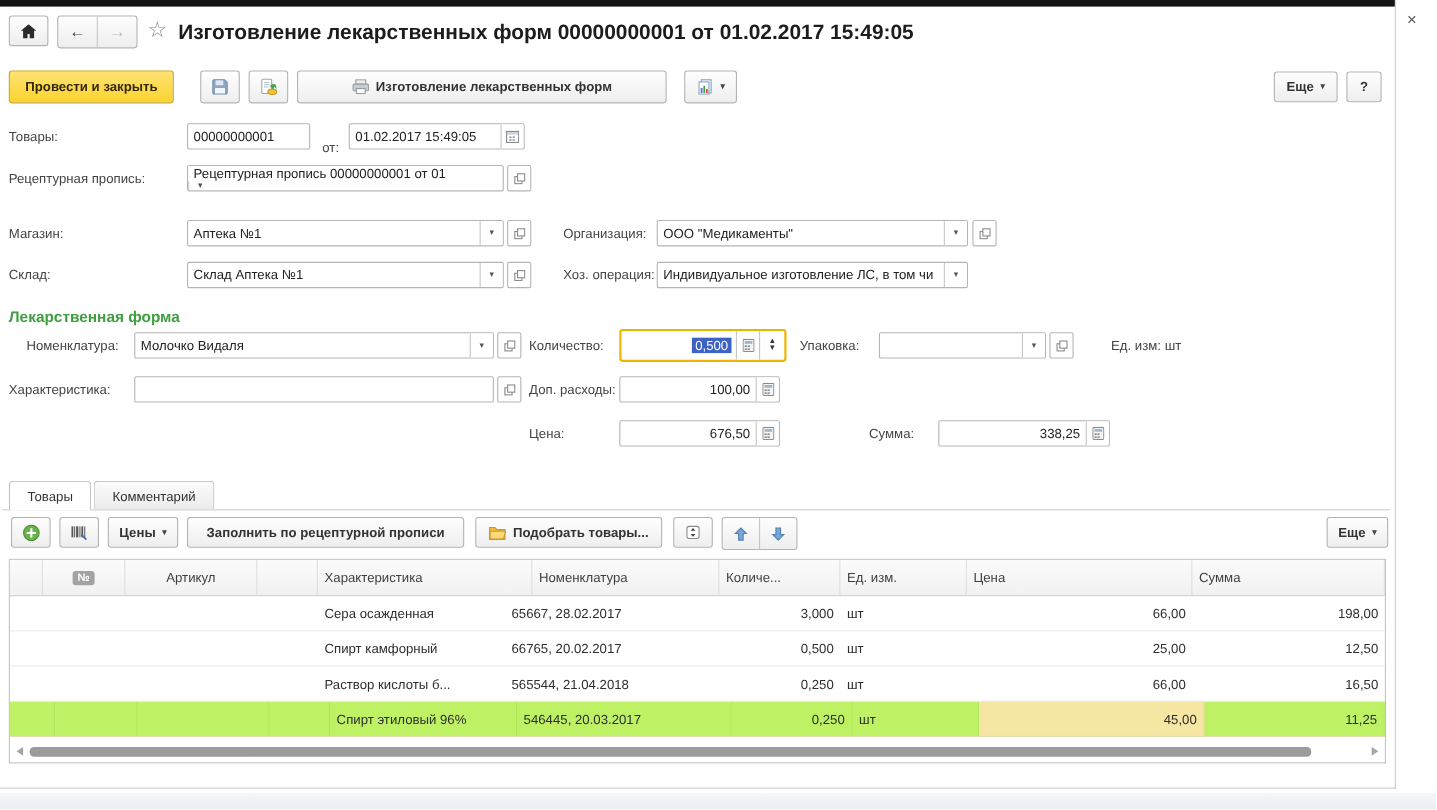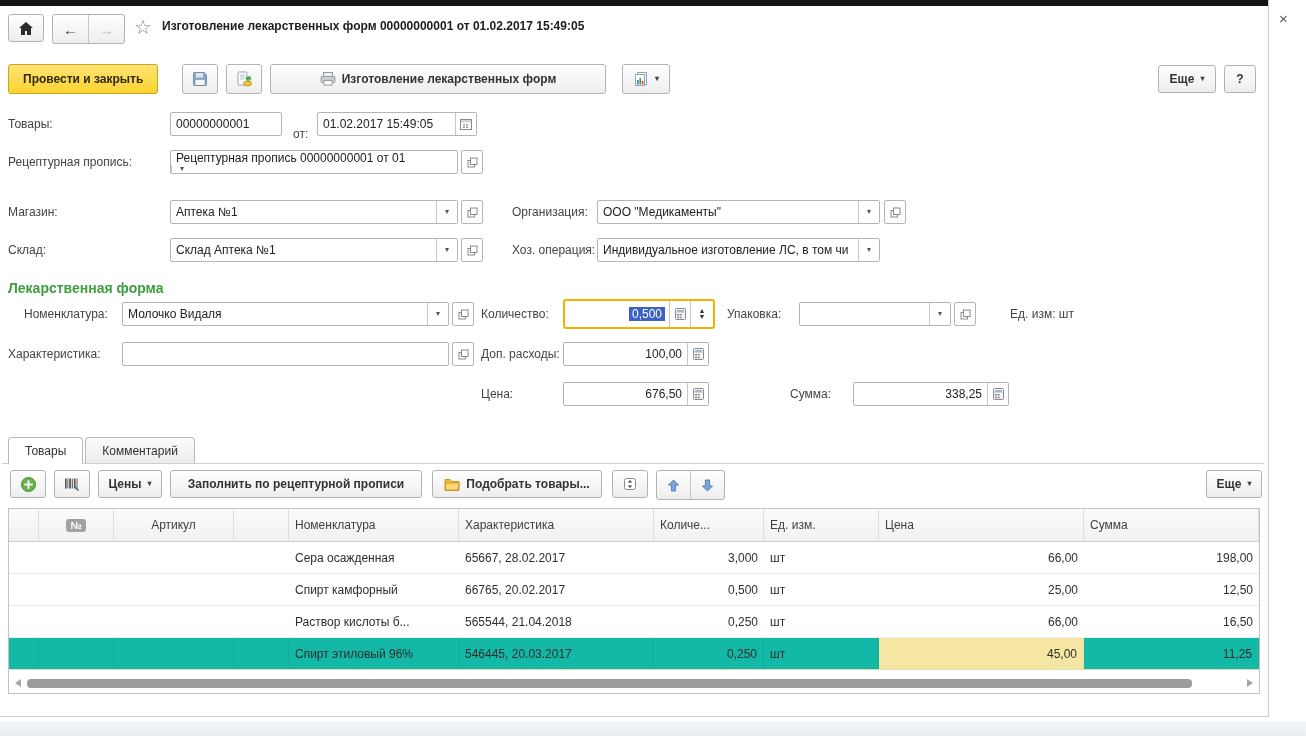--- a/index.html
+++ b/index.html
@@ -50,21 +50,21 @@
     border:1px solid #c2c2c2;background:#fff;}
   .tr{display:flex;height:32px;box-sizing:border-box;}
   .tr.head{height:33px;background:linear-gradient(#fbfbfb,#f1f1f1);border-bottom:1px solid #cfcfcf;}
   .cell{box-sizing:border-box;display:flex;align-items:center;padding:0 6px;overflow:hidden;white-space:nowrap;flex:none;}
   .head .cell{border-right:1px solid #dedede;color:#3f3f3f;}
   .c0{width:30px;}.c1{width:75px;justify-content:center;}.c2{width:120px;justify-content:center;}
   .c3{width:55px;}.c4{width:170px;}.c5{width:195px;}.c6{width:110px;}
   .c7{width:115px;}.c8{width:205px;}.c9{flex:1;}
   .tr.body{border-bottom:1px solid #ededed;color:#2e2e2e;}
   .tr.body .num{justify-content:flex-end;}
-  .tr.body.sel{background:#14b8a6;border-bottom:1px solid #e6dcb2;}
+  .tr.body.sel{background:#bef264;border-bottom:1px solid #e6dcb2;padding-left:11px;}
   .tr.body.sel .cell{border-right:1px solid rgba(0,0,0,0.05);}
   .tr.body.sel .active-cell{background:#f6e6a4;}
   .numbadge{background:#a2a2a2;color:#fff;border-radius:3px;padding:1px 4px;font-size:10px;font-weight:bold;}
   
   .hscroll{position:absolute;left:6px;right:6px;bottom:4px;height:12px;display:flex;align-items:center;}
   .sarrow{width:0;height:0;border-style:solid;cursor:pointer;flex:none;}
   .sarrow.left{border-width:4px 6px 4px 0;border-color:transparent #a6a6a6 transparent transparent;}
   .sarrow.right{border-width:4px 0 4px 6px;border-color:transparent transparent transparent #a6a6a6;}
   .strack{flex:1;display:flex;align-items:center;margin:0 6px;}
   .sthumb{height:9px;border-radius:4px;background:#9b9b9b;width:96%;cursor:pointer;}
@@ -87,21 +87,21 @@
   </div>
   <div class="navgroup" style="left:52px;top:14px;">
     <div class="half">
       <span class="arrow-glyph" style="color:#444;">←</span>
     </div>
     <div class="half">
       <span class="arrow-glyph" style="color:#b8b8b8;">→</span>
     </div>
   </div>
   <span class="abs" style="left:134px;top:15px;font-size:20px;color:#8a8a8a;cursor:pointer;">☆</span>
-  <div class="abs" style="left:162px;top:19px;font-size:12px;font-weight:bold;color:#1c1c1c;white-space:nowrap;">Изготовление лекарственных форм 00000000001 от 01.02.2017 15:49:05</div>
+  <div class="abs" style="left:162px;top:19px;font-size:19px;font-weight:bold;color:#1c1c1c;white-space:nowrap;">Изготовление лекарственных форм 00000000001 от 01.02.2017 15:49:05</div>
 
   <div class="btn btn-yellow" style="left:8px;top:64px;padding:0 14px;">
     <span>Провести и закрыть</span>
   </div>
   <div class="btn" style="left:182px;top:64px;width:36px;padding:0;">
     <span>
       <svg width="16" height="16" viewBox="0 0 16 16">
           <path d="M1.5 2.5a1 1 0 011-1h9.6l2.4 2.4v9.6a1 1 0 01-1 1h-11a1 1 0 01-1-1z" fill="#8da7c4" stroke="#6f8cab"></path>
           <rect x="4" y="2" width="7" height="4.5" fill="#dce7f2"></rect>
           <rect x="3.5" y="9" width="9" height="5" fill="#f4f7fa"></rect>
@@ -416,22 +416,22 @@
   </div>
 
   <div class="grid">
     <div class="tr head">
       <div class="cell c0"></div>
       <div class="cell c1">
         <span class="numbadge">№</span>
       </div>
       <div class="cell c2">Артикул</div>
       <div class="cell c3"></div>
+      <div class="cell c5">Характеристика</div>
       <div class="cell c4">Номенклатура</div>
-      <div class="cell c5">Характеристика</div>
       <div class="cell c6">Количе...</div>
       <div class="cell c7">Ед. изм.</div>
       <div class="cell c8">Цена</div>
       <div class="cell c9">Сумма</div>
     </div>
 
     <div class="tr body">
       <div class="cell c0"></div>
       <div class="cell c1"></div>
       <div class="cell c2"></div>

